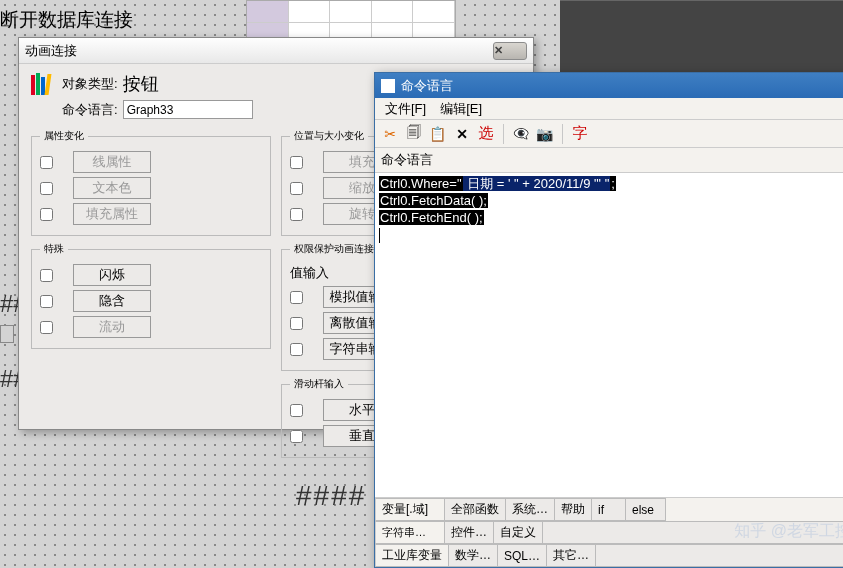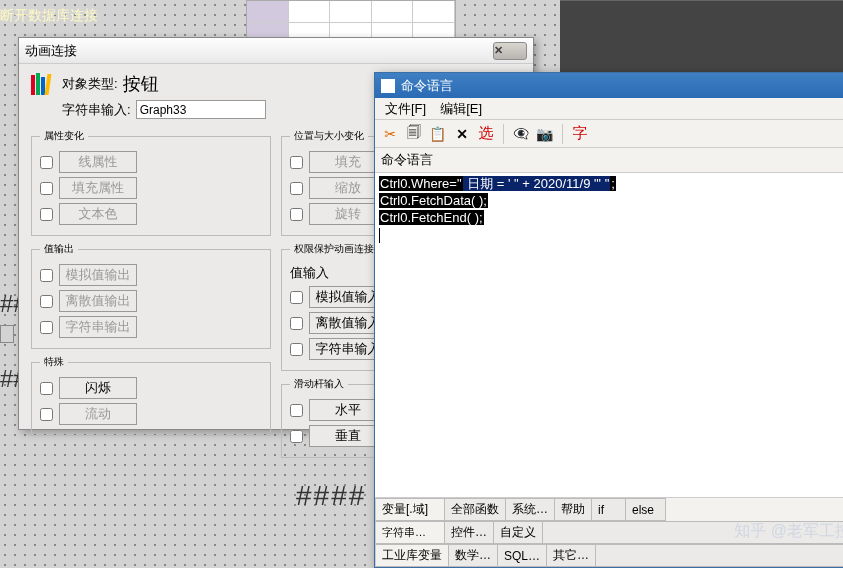--- a/index.html
+++ b/index.html
@@ -2,42 +2,42 @@
 <html><head>
 <meta charset="utf-8">
 <style>
 * { box-sizing: border-box; margin: 0; padding: 0; font-family: "Microsoft YaHei", SimSun, Arial, sans-serif; }
 body { width: 843px; height: 568px; background: #777; position: relative; overflow: hidden; font-size: 12px; }
 .bg-grid { position: absolute; left: 0; top: 0; width: 560px; height: 568px; background: #d3d3d3; background-image: radial-gradient(circle, #888 1px, transparent 1px); background-size: 10px 10px; }
 .bg-button { position: absolute; left: 246px; top: 0; width: 210px; height: 46px; background: #fff; border: 1px solid #aaa; display: flex; }
 .bg-button-col { flex: 1; border-right: 1px solid #ccc; }
 .bg-button-col:first-child { background: #d3c9de; }
 .bg-button-row { height: 50%; border-bottom: 1px solid #ccc; }
-.bg-text1 { position: absolute; left: 0; top: 7px; font-size: 14px; color: #fef9c3; }
+.bg-text1 { position: absolute; left: 0; top: 7px; font-size: 19px; color: #000000; }
 .dark-strip { position: absolute; left: 560px; top: 0; width: 283px; height: 72px; background: #444; border-top: 1px solid #666; }
 
 
 .dlg1 { position: absolute; left: 18px; top: 37px; width: 516px; height: 393px; background: #eceae8; border: 1px solid #888; box-shadow: 3px 3px 8px rgba(0,0,0,.3); }
 .dlg1-title { height: 26px; background: linear-gradient(#fefefe,#e8e8e8); border-bottom: 1px solid #ccc; display: flex; align-items: center; padding: 0 6px; font-size: 13px; }
 .dlg1-title span { flex: 1; }
 .close-btn { width: 34px; height: 18px; background: linear-gradient(#d9d6d0,#b8b5b0); border: 1px solid #8c8c8c; border-radius: 3px; display: flex; align-items: center; justify-content: center; cursor: pointer; }
 .close-x { font-family: Arial; font-size: 11px; color: #404040; font-weight: bold; }
 .dlg1-body { padding: 8px 12px; }
 .top-row { display: flex; align-items: center; gap: 5px; margin-bottom: 4px; }
 .books-icon { width: 20px; height: 22px; display: flex; align-items: flex-end; margin-right: 6px; }
 .books-icon i { width: 5px; margin-right: 1px; }
 .b1 { background: #d02; height: 20px; } .b2 { background: #0a5; height: 22px; } .b3 { background: #06c; height: 18px; } .b4 { background: #fb0; height: 21px; transform: skewX(-8deg); }
 .lbl { font-size: 13px; color: #000; }
 .val { font-size: 18px; }
 .txtbox { height: 19px; border: 1px solid #999; background: #fff; padding: 1px 3px; font-size: 12px; }
 fieldset { border: 1px solid #bbb; padding: 8px 8px 6px 8px; margin-top: 6px; }
 legend { font-size: 10px; padding: 0 4px; }
 .cols { display: flex; gap: 10px; }
 .col { flex: 1; }
-.chk-row { display: flex; align-items: center; margin-bottom: 4px; gap: 6px; }
+.chk-row { display: flex; align-items: center; margin-bottom: 4px; gap: 20px; }
 .chk-row input[type=checkbox] { width: 13px; height: 13px; }
 .btn-dlg { width: 78px; height: 22px; background: #eceae8; border: 1px solid #999; font-size: 13px; cursor: pointer; }
 .btn-dlg:disabled { color: #999; }
 
 
 .dlg2 { position: absolute; left: 374px; top: 72px; width: 540px; height: 496px; background: #fff; border: 1px solid #3a6ea5; box-shadow: 3px 3px 10px rgba(0,0,0,.4); display: flex; flex-direction: column; }
 .dlg2-title { height: 25px; background: linear-gradient(#3f7fc3,#2a6bb5); color: #fff; display: flex; align-items: center; padding: 0 6px; font-size: 13px; }
 .dlg2-title .win-icon { width: 14px; height: 14px; background: #fff; margin-right: 6px; position: relative; }
 .menu-bar { height: 22px; background: #f4f2ee; border-bottom: 1px solid #ccc; display: flex; align-items: center; padding: 0 4px; gap: 2px; font-size: 13px; }
 .menu-item { padding: 2px 6px; cursor: pointer; }
@@ -106,64 +106,53 @@
         </div>
       <span class="lbl">对象类型:</span>
       <span class="val">按钮</span>
       <div style="flex:1"></div>
       <span class="lbl">左</span>
       <span class="val" style="margin-right:8px">700</span>
       <span class="lbl">上</span>
     </div>
     <div class="top-row">
       <div style="width:26px"></div>
-      <span class="lbl">字符串输入:</span>
+      <span class="lbl">命令语言:</span>
       <input class="txtbox" style="width: 130px;" value="Graph33">
       <div style="flex:1"></div>
       <span class="lbl">提示文本:</span>
       <input class="txtbox" style="width: 20px;">
     </div>
 
     <div class="cols">
       <div class="col">
         <fieldset>
           <legend>属性变化</legend>
           <div class="chk-row">
               <input type="checkbox" style="">
               <button class="btn-dlg" disabled="">线属性</button>
             </div>
           <div class="chk-row">
               <input type="checkbox" style="">
+              <button class="btn-dlg" disabled="">文本色</button>
+            </div>
+          <div class="chk-row">
+              <input type="checkbox" style="">
               <button class="btn-dlg" disabled="">填充属性</button>
             </div>
-          <div class="chk-row">
-              <input type="checkbox" style="">
-              <button class="btn-dlg" disabled="">文本色</button>
-            </div>
-        </fieldset>
-        <fieldset>
-          <legend>值输出</legend>
-          <div class="chk-row">
-              <input type="checkbox" style="">
-              <button class="btn-dlg" disabled="">模拟值输出</button>
-            </div>
-          <div class="chk-row">
-              <input type="checkbox" style="">
-              <button class="btn-dlg" disabled="">离散值输出</button>
-            </div>
-          <div class="chk-row">
-              <input type="checkbox" style="">
-              <button class="btn-dlg" disabled="">字符串输出</button>
-            </div>
         </fieldset>
         <fieldset>
           <legend>特殊</legend>
           <div class="chk-row">
               <input type="checkbox" style="">
               <button class="btn-dlg">闪烁</button>
+            </div>
+          <div class="chk-row">
+              <input type="checkbox" style="">
+              <button class="btn-dlg">隐含</button>
             </div>
           <div class="chk-row">
               <input type="checkbox" style="">
               <button class="btn-dlg" disabled="">流动</button>
             </div>
         </fieldset>
       </div>
 
       <div class="col">
         <fieldset>

